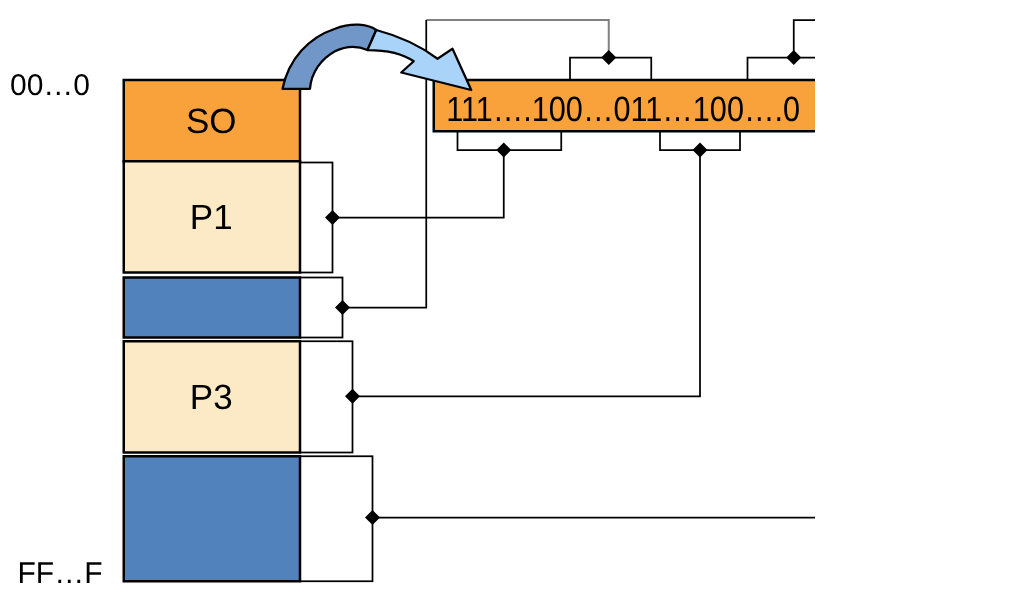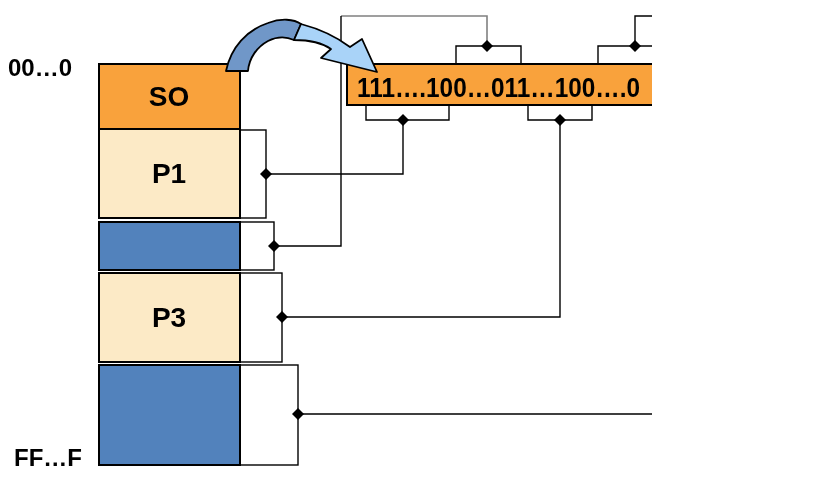--- a/index.html
+++ b/index.html
@@ -1,16 +1,16 @@
 <!DOCTYPE html>
 <html><head>
 <meta charset="utf-8">
 <style>
   html,body{margin:0;padding:0;background:#fff;}
-  .stage{position:relative;width:652px;height:480px;background:#ffffff;overflow:hidden;font-weight:bold;}
+  .stage{position:relative;width:652px;height:480px;background:#ffffff;overflow:hidden;}
   svg{display:block;}
   text{font-family:"Liberation Sans","DejaVu Sans",sans-serif;fill:#000;}
   .addr-label{font-size:24px;}
   .block-label{font-size:28px;text-anchor:middle;}
   .bits-label{font-size:28px;}
   .block{stroke:#000;stroke-width:2;}
   .bar{stroke:#000;stroke-width:2;}
   .brace{fill:#ffffff;stroke:#000;stroke-width:1.4;}
   .bit-brace{fill:none;stroke:#000;stroke-width:1.4;}
   .conn{fill:none;stroke:#000;stroke-width:1.4;}

